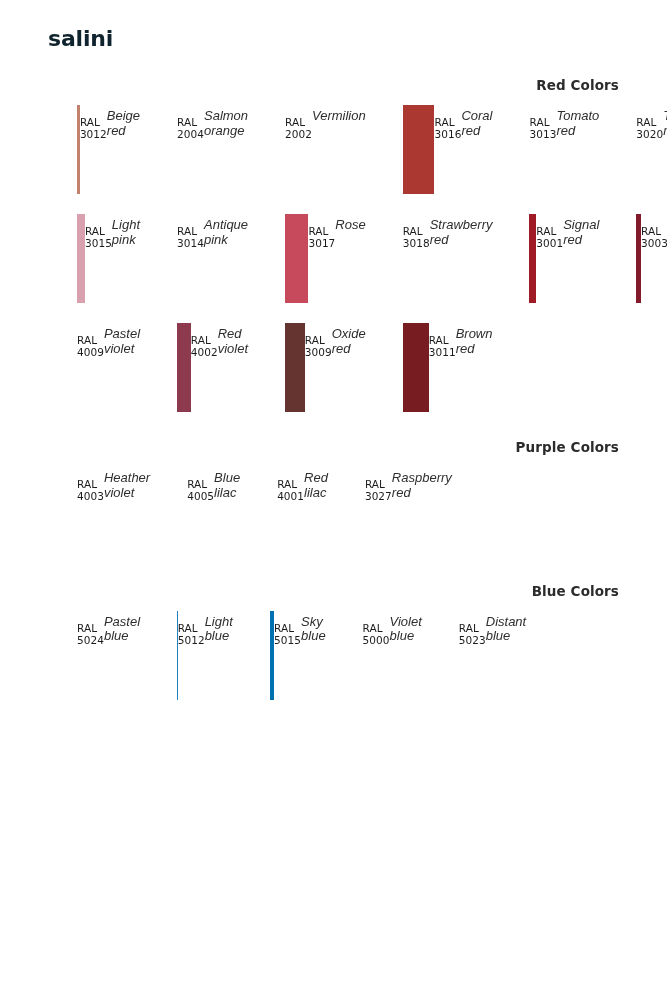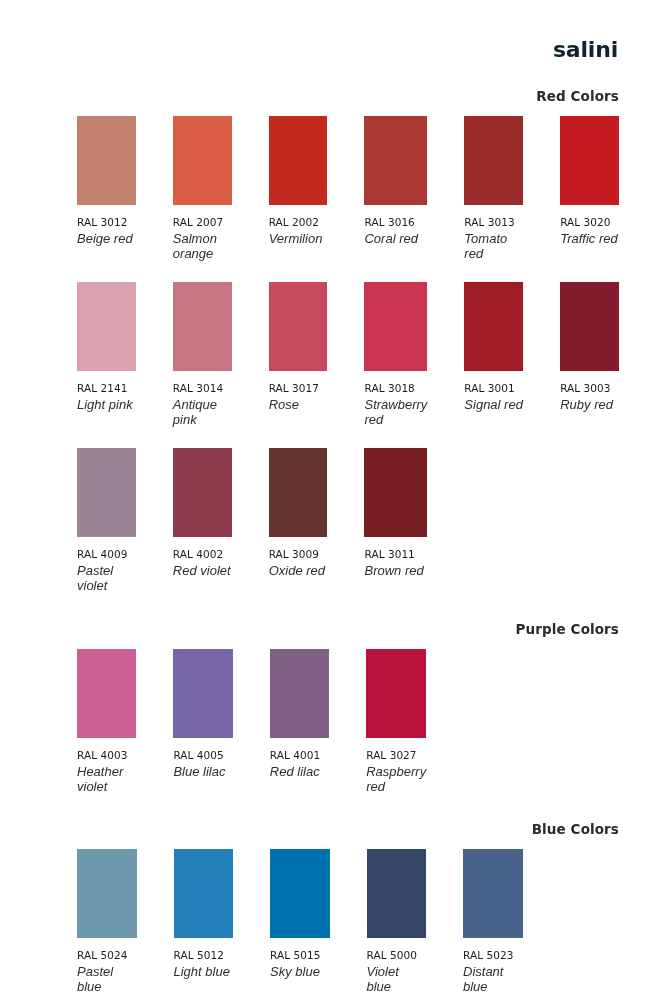--- a/index.html
+++ b/index.html
@@ -23,22 +23,20 @@
     box-sizing: border-box;
     padding: 0 48px;
     background: #ffffff;
   }
 
   
   .brand-bar {
     height: 78px;
     display: flex;
     align-items: center;
-    justify-content: flex-end;
-    margin-top: 11px;
   }
   .brand-logo {
     font-family: "DejaVu Sans", sans-serif;
     font-size: 22px;
     font-weight: 600;
     letter-spacing: -0.2px;
     color: #10242e;
     line-height: 1;
     padding-right: 1px;
   }
@@ -63,21 +61,21 @@
 
   
   .swatch-grid {
     display: grid;
     grid-template-columns: repeat(6, 1fr);
     column-gap: 8px;
     row-gap: 0;
   }
   .swatch-cell {
     display: flex;
-    flex-direction: column;
+    flex-direction: row;
     margin-bottom: 20px;
     padding-left: 29px;
   }
   .swatch-chip {
     width: 100%;
     height: 89px;
     display: block;
   }
   .swatch-code {
     font-family: "DejaVu Sans", sans-serif;
@@ -110,21 +108,21 @@
       <div class="section">
         <div class="section-title">Red Colors</div>
         <div class="swatch-grid">
           <div class="swatch-cell">
             <div class="swatch-chip" style="background-color: rgb(193, 129, 108);"></div>
             <div class="swatch-code">RAL 3012</div>
             <div class="swatch-name">Beige red</div>
           </div>
           <div class="swatch-cell">
             <div class="swatch-chip" style="background-color: rgb(218, 94, 70);"></div>
-            <div class="swatch-code">RAL 2007</div>
+            <div class="swatch-code">RAL 2004</div>
             <div class="swatch-name">Salmon orange</div>
           </div>
           <div class="swatch-cell">
             <div class="swatch-chip" style="background-color: rgb(195, 42, 29);"></div>
             <div class="swatch-code">RAL 2002</div>
             <div class="swatch-name">Vermilion</div>
           </div>
           <div class="swatch-cell">
             <div class="swatch-chip" style="background-color: rgb(171, 57, 49);"></div>
             <div class="swatch-code">RAL 3016</div>
@@ -135,21 +133,21 @@
             <div class="swatch-code">RAL 3013</div>
             <div class="swatch-name">Tomato red</div>
           </div>
           <div class="swatch-cell">
             <div class="swatch-chip" style="background-color: rgb(196, 28, 33);"></div>
             <div class="swatch-code">RAL 3020</div>
             <div class="swatch-name">Traffic red</div>
           </div>
           <div class="swatch-cell">
             <div class="swatch-chip" style="background-color: rgb(217, 160, 173);"></div>
-            <div class="swatch-code">RAL 2141</div>
+            <div class="swatch-code">RAL 3015</div>
             <div class="swatch-name">Light pink</div>
           </div>
           <div class="swatch-cell">
             <div class="swatch-chip" style="background-color: rgb(200, 117, 132);"></div>
             <div class="swatch-code">RAL 3014</div>
             <div class="swatch-name">Antique pink</div>
           </div>
           <div class="swatch-cell">
             <div class="swatch-chip" style="background-color: rgb(199, 74, 92);"></div>
             <div class="swatch-code">RAL 3017</div>

